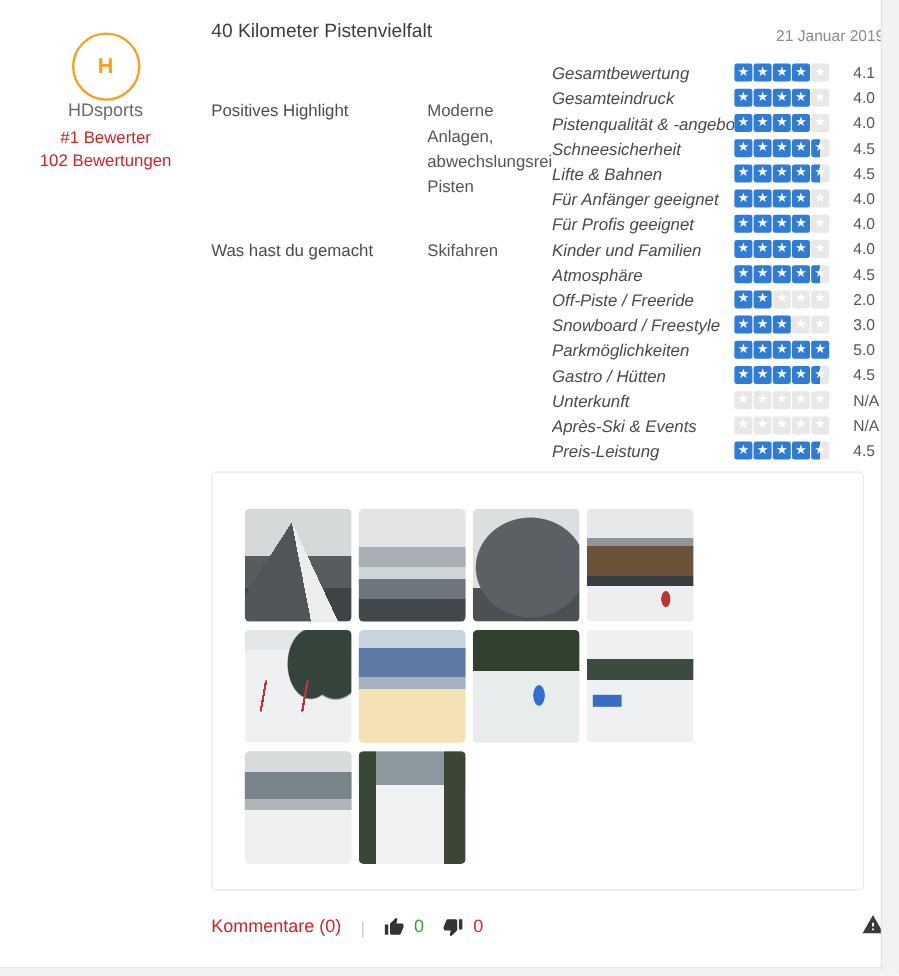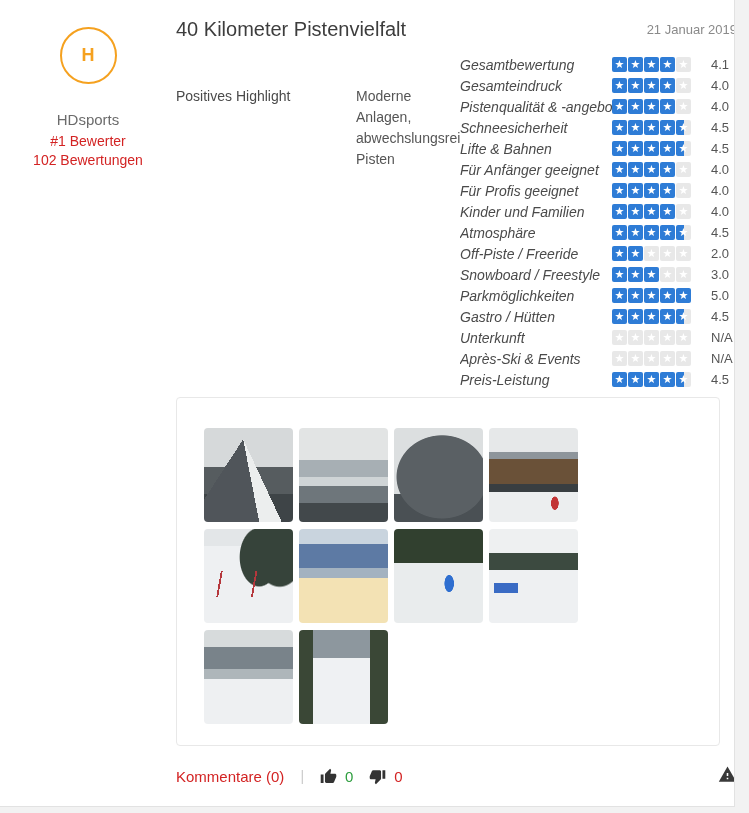--- a/index.html
+++ b/index.html
@@ -9,27 +9,27 @@
     border-right:1px solid #e2e2e2; border-bottom:1px solid #e2e2e2;
     display:flex;
   }
   
   .user-col { width:176px; flex:0 0 176px; padding-top:27px; text-align:center; }
   .avatar {
     width:57px; height:57px; border-radius:50%; border:2px solid var(--orange);
     margin:0 auto; display:flex; align-items:center; justify-content:center;
     color:var(--orange); font-size:18px; font-weight:bold; cursor:pointer; background:#fff;
   }
-  .user-name { margin-top:27px; font-size:15px; color:#6b6b6b; cursor:pointer; }
+  .user-name { margin-top:0; font-size:15px; color:#6b6b6b; cursor:pointer; }
   .user-rank { margin-top:5px; font-size:14px; color:var(--red); }
   .user-count { margin-top:3px; font-size:14px; color:var(--red); }
   
   .main-col { flex:1; padding:18px 16px 0 0; }
   .head-row { display:flex; align-items:flex-start; margin-bottom:13px; }
-  .review-title { font-size:20px; color:#3d3d3d; font-weight:400; flex:1; }
+  .review-title { font-size:16px; color:#3d3d3d; font-weight:400; flex:1; }
   .review-date { font-size:13px; color:#8a8a8a; padding-top:4px; }
   
   .details { display:flex; }
   .fields { width:284px; flex:0 0 284px; }
   .field-row { display:flex; font-size:14px; line-height:21px;margin-top:32px; }
   .field-label { width:180px; flex:0 0 180px; color:#4a4a4a; }
   .field-value { width:104px; flex:0 0 104px; color:#555; overflow:hidden; white-space:normal; }
   .ratings { flex:1; }
   .rating-row { display:flex; align-items:center; height:21px; }
   .rating-label { width:152px; flex:0 0 152px; font-size:14px; color:#4a4a4a; white-space:nowrap; overflow:hidden;font-style:italic; }
@@ -113,20 +113,24 @@
     </div>
 
     <div class="details">
       <div class="fields">
   <div class="field-row">
     <div class="field-label">Positives Highlight</div>
     <div class="field-value">Moderne Anlagen, abwechslungsreiche Pisten</div>
   </div>
 
 
+  <div class="field-row">
+    <div class="field-label">Was hast du gemacht</div>
+    <div class="field-value">Skifahren</div>
+  </div>
 </div>
       <div class="ratings">
   <div class="rating-row">
     <div class="rating-label">Gesamtbewertung</div>
     <div class="stars">
               <span class="star-cell star-full">★</span>
               <span class="star-cell star-full">★</span>
               <span class="star-cell star-full">★</span>
               <span class="star-cell star-full">★</span>
               <span class="star-cell star-empty">★</span>

